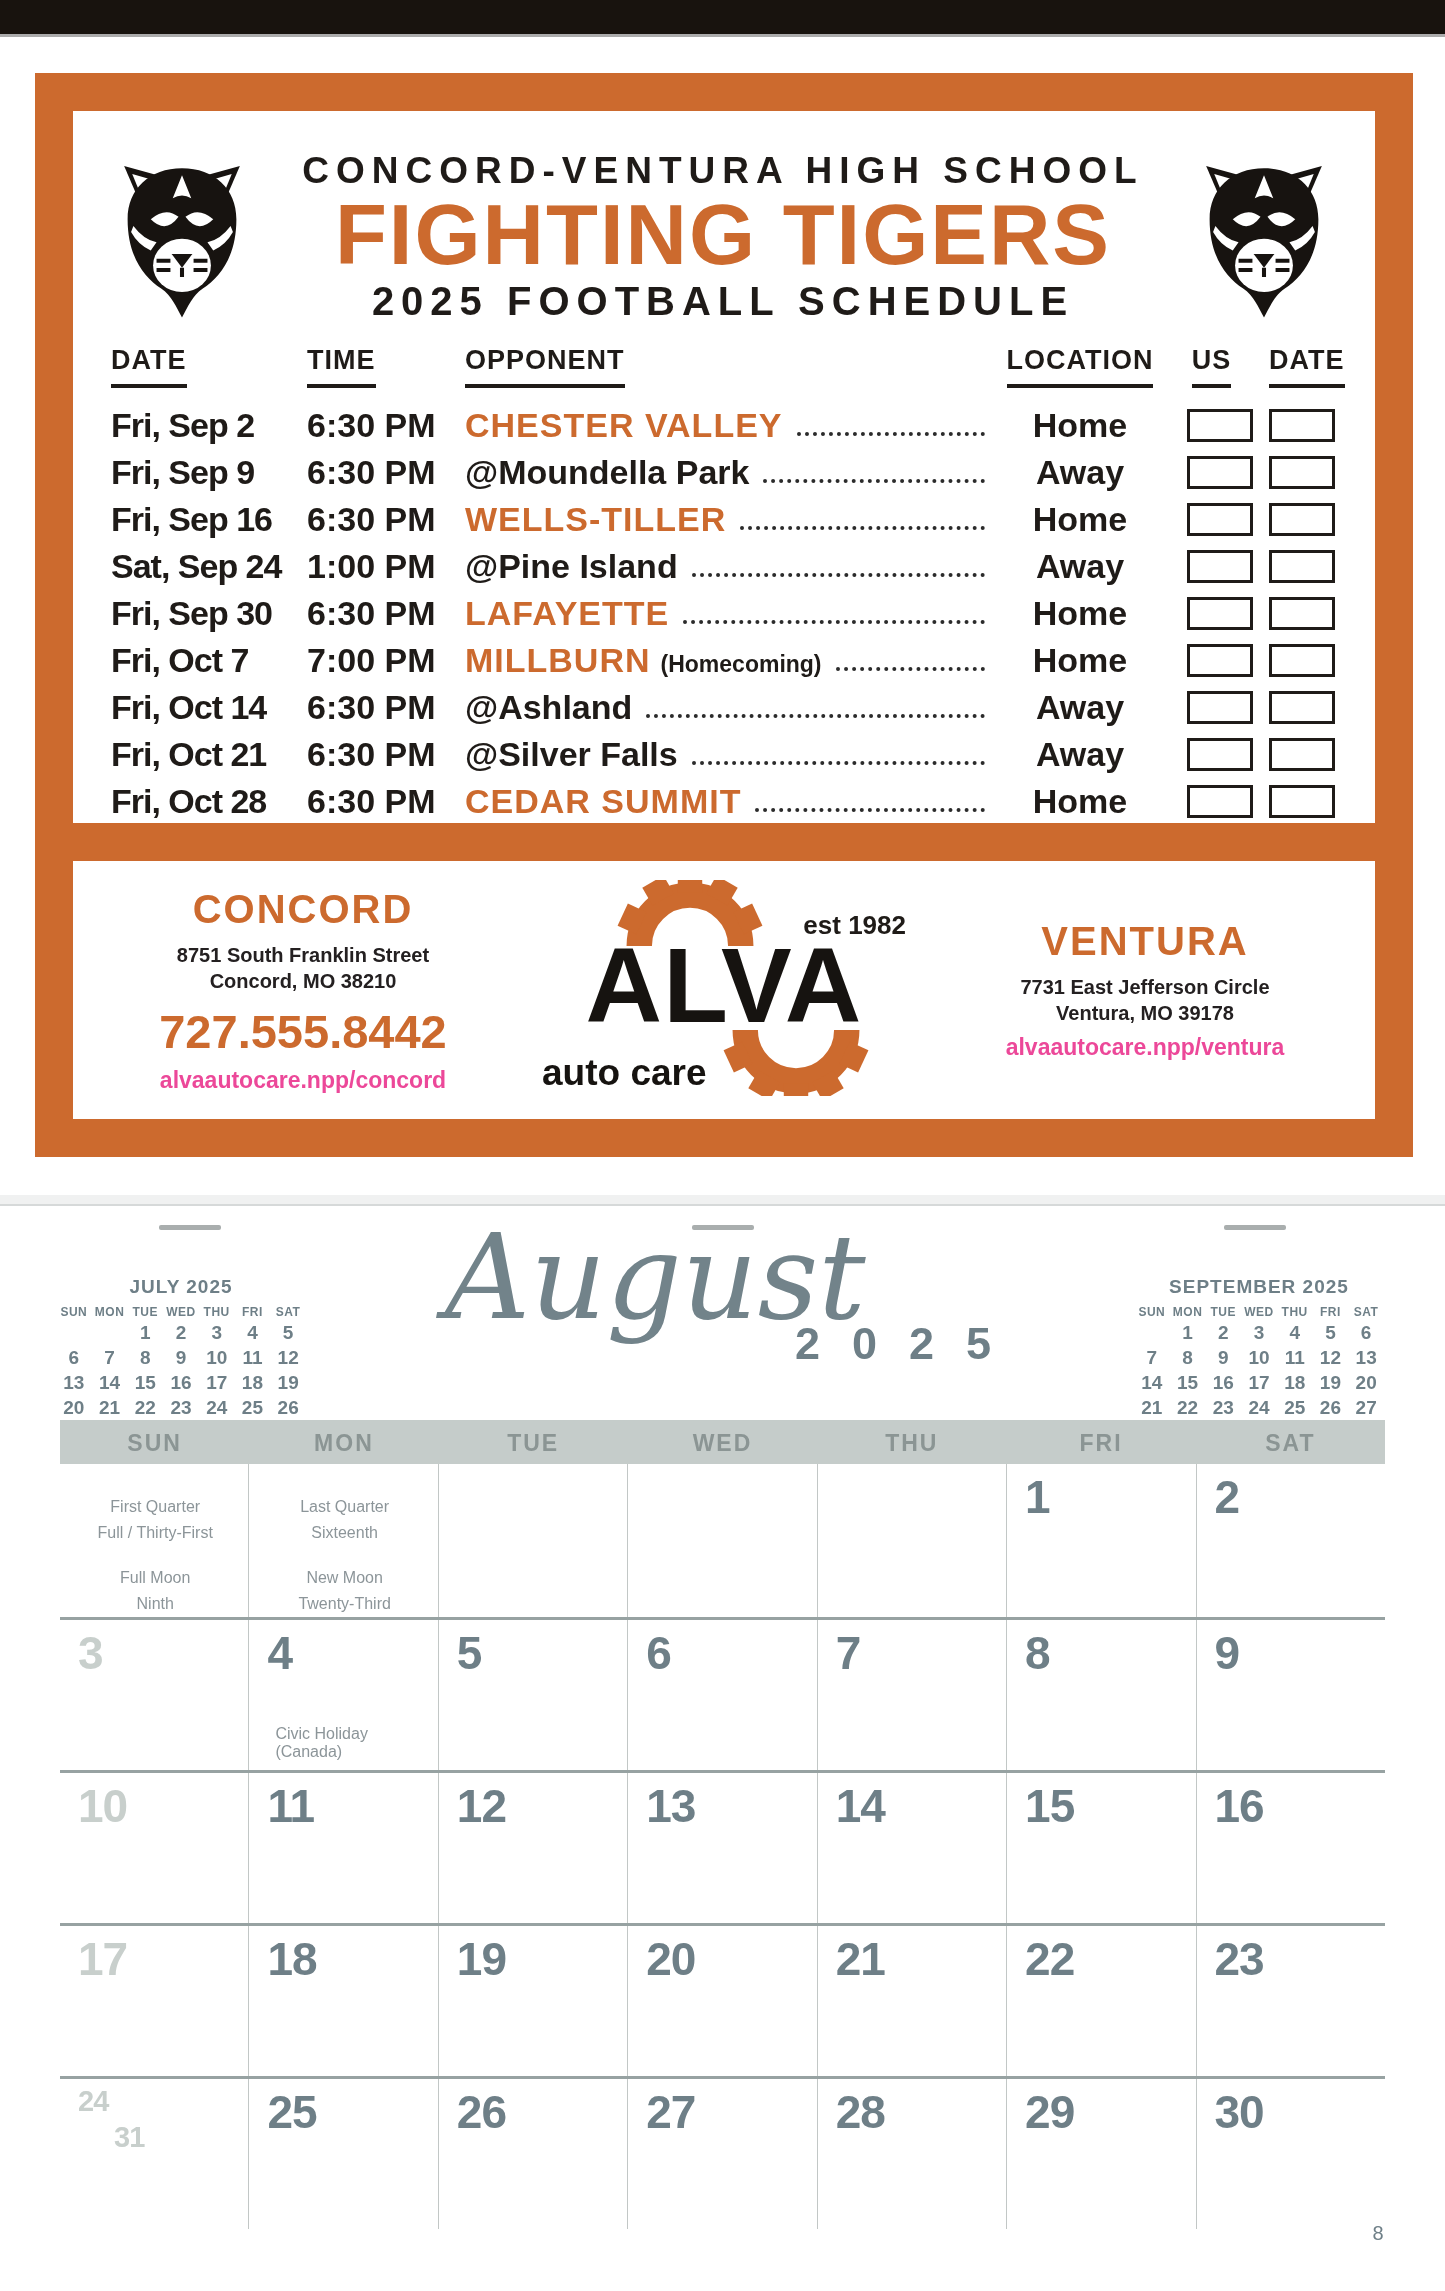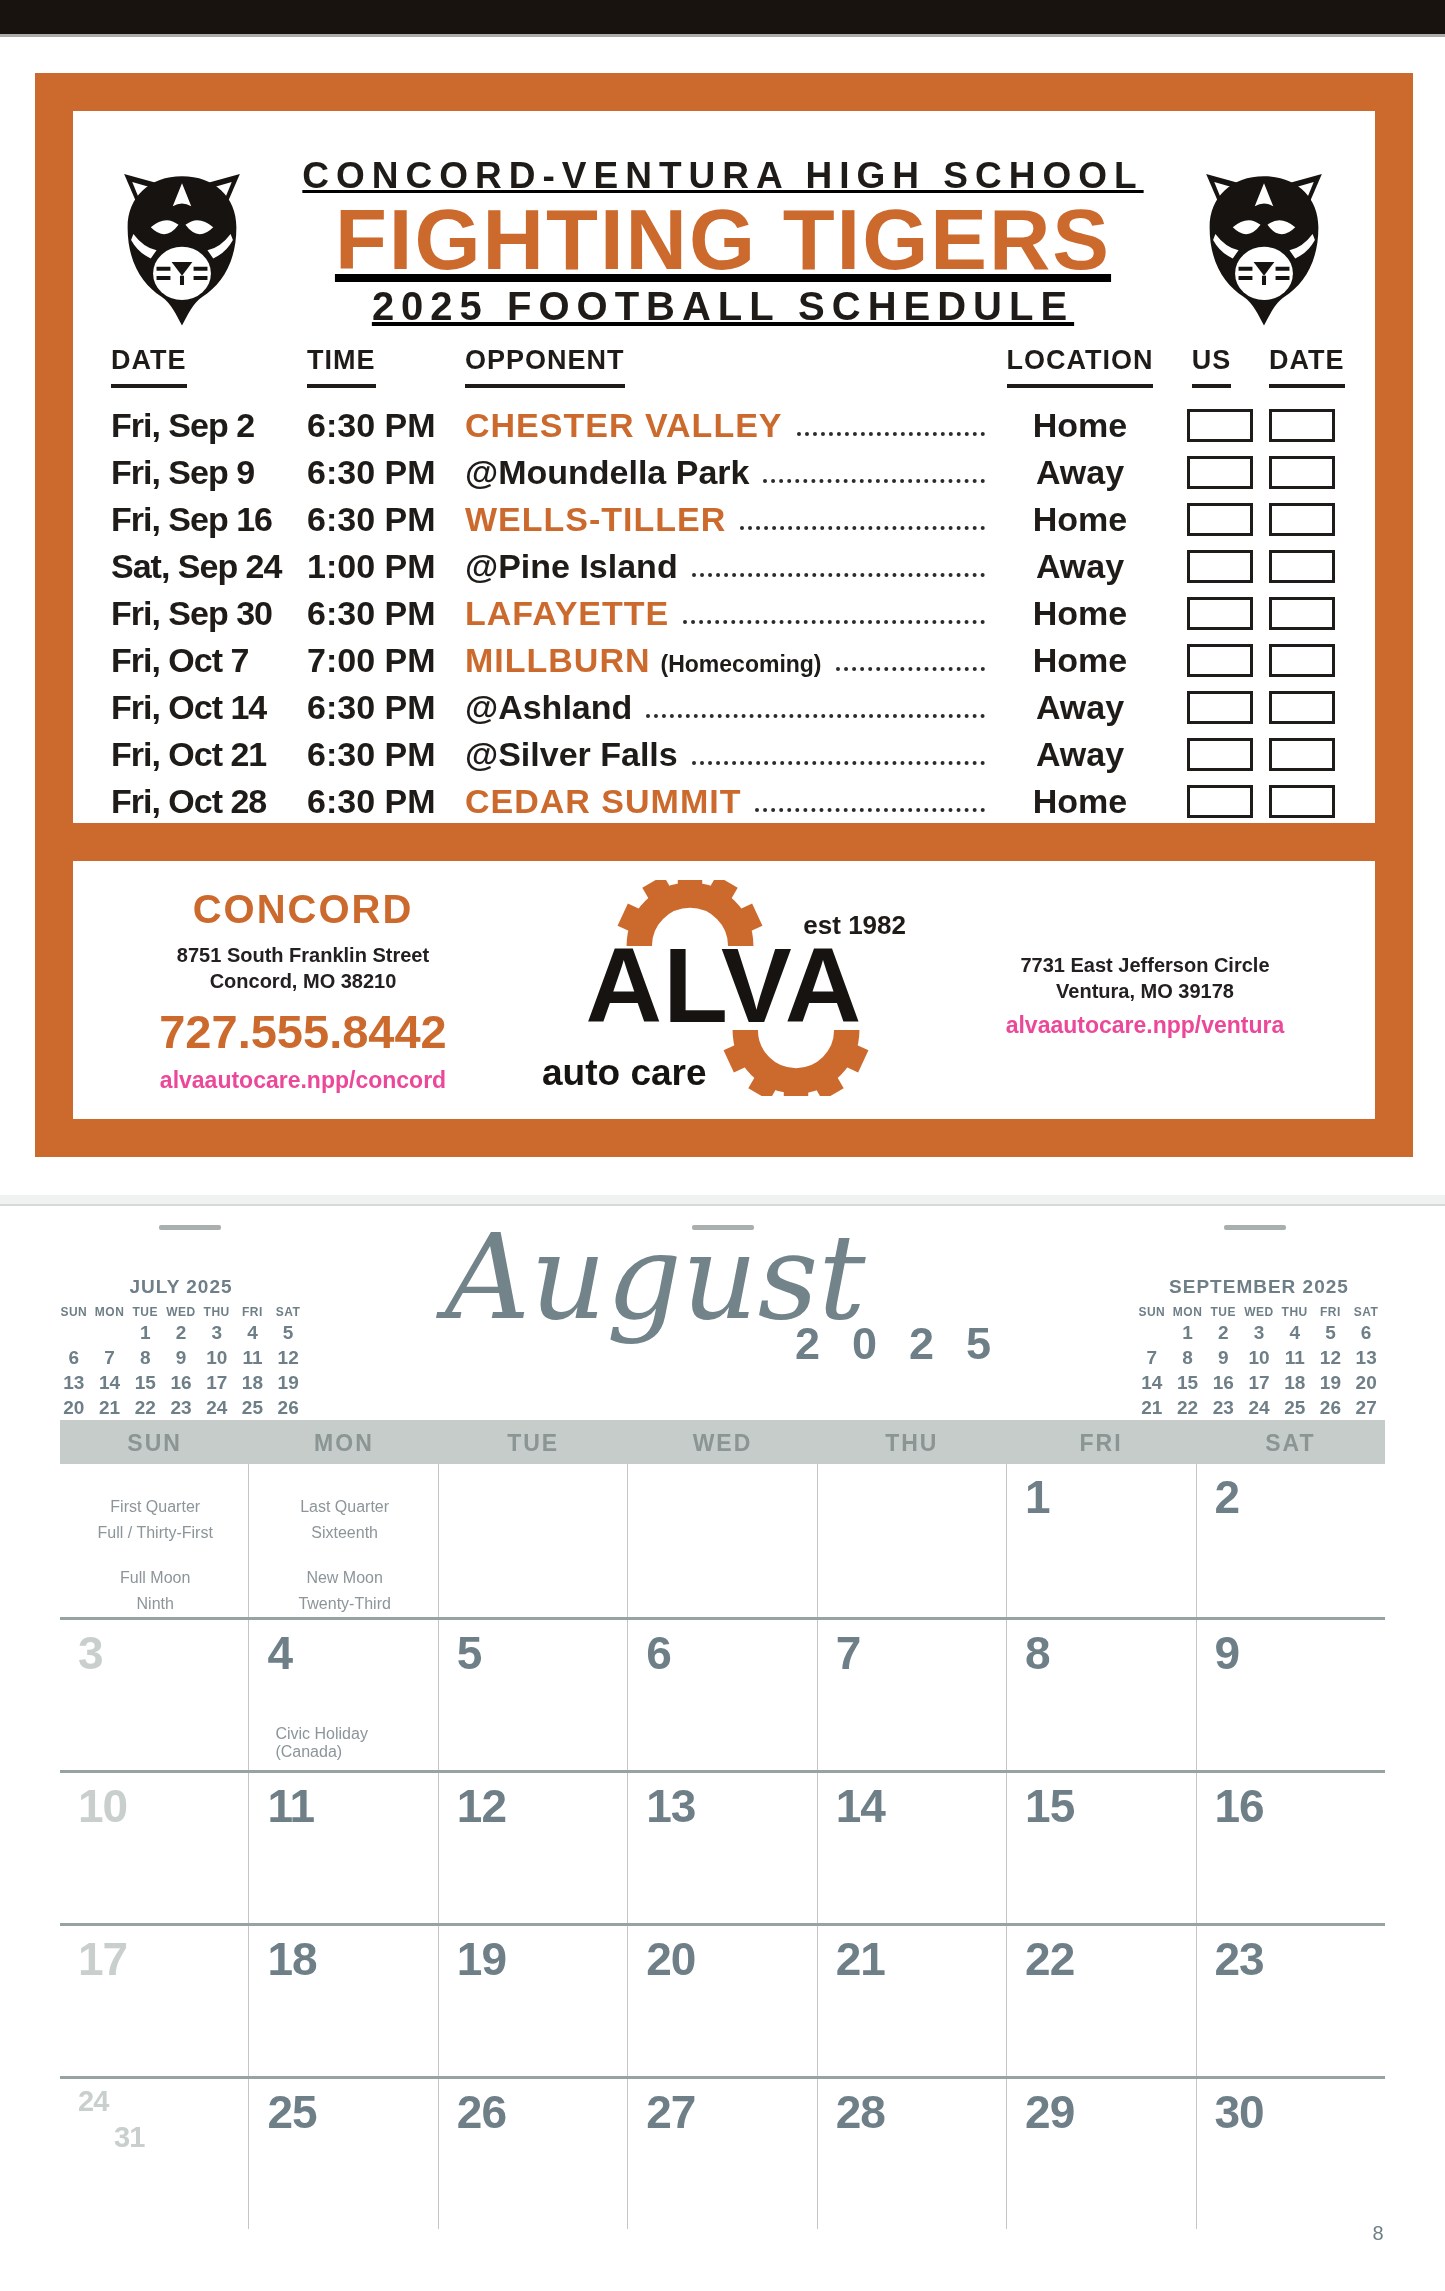--- a/index.html
+++ b/index.html
@@ -11,21 +11,21 @@
   .top-strip{position:absolute;left:0;top:0;width:1445px;height:34px;background:#18130e;border-bottom:3px solid #ababab;}
 
   
   .card{position:absolute;left:35px;top:73px;width:1378px;height:1084px;background:#cc6a2e;
         box-sizing:border-box;padding:38px;display:flex;flex-direction:column;}
   .card-top{background:#fff;height:712px;box-sizing:border-box;padding:30px 40px 0 38px;overflow:hidden;}
   .card-gap{height:38px;flex:0 0 38px;}
   .card-bottom{background:#fff;flex:1;display:flex;align-items:center;justify-content:space-between;
                padding:12px 34px;box-sizing:border-box;gap:21px;}
 
-  .masthead{display:flex;align-items:flex-end;justify-content:space-between;height:188px;text-decoration:underline;}
+  .masthead{display:flex;align-items:center;justify-content:space-between;height:188px;}
   .tiger{width:142px;height:162px;flex:0 0 142px;margin-top:10px;}
   .titles{flex:1;text-align:center;padding-top:4px;}
   .school{font-size:37px;font-weight:bold;letter-spacing:7px;color:#1f1b18;white-space:nowrap;}
   .team{font-size:85px;font-weight:bold;color:#cc6a2e;letter-spacing:2px;line-height:1.02;}
   .subtitle{font-size:40px;font-weight:bold;letter-spacing:7px;color:#1f1b18;white-space:nowrap;}
 
   .thead{display:flex;align-items:flex-end;margin-top:16px;font-size:27px;font-weight:bold;color:#1f1b18;}
   .u{border-bottom:4px solid #1f1b18;padding-bottom:8px;display:inline-block;letter-spacing:1px;}
   .c-date{width:196px;}
   .c-time{width:158px;}
@@ -283,20 +283,21 @@
         <path d="M46,70 A54,54 0 0 1 154,70" fill="none" stroke="#cc6a2e" stroke-width="27"></path>
         <rect x="-13" y="-11" width="26" height="22" fill="#cc6a2e" transform="translate(38.4,41.3) rotate(-65)"></rect>
         <rect x="-13" y="-11" width="26" height="22" fill="#cc6a2e" transform="translate(66,11.1) rotate(-30)"></rect>
         <rect x="-13" y="-11" width="26" height="22" fill="#cc6a2e" transform="translate(100,2)"></rect>
         <rect x="-13" y="-11" width="26" height="22" fill="#cc6a2e" transform="translate(134,11.1) rotate(30)"></rect>
         <rect x="-13" y="-11" width="26" height="22" fill="#cc6a2e" transform="translate(161.6,41.3) rotate(65)"></rect>
       </svg>
     </div>
 
     <div class="ad-col">
+      <div class="ad-name">VENTURA</div>
       <div class="ad-addr">
         <div>7731 East Jefferson Circle</div>
         <div>Ventura, MO 39178</div>
       </div>
       <div class="ad-web">alvaautocare.npp/ventura</div>
     </div>
   </div>
 </div>
 
 <div class="cal-edge"></div>

